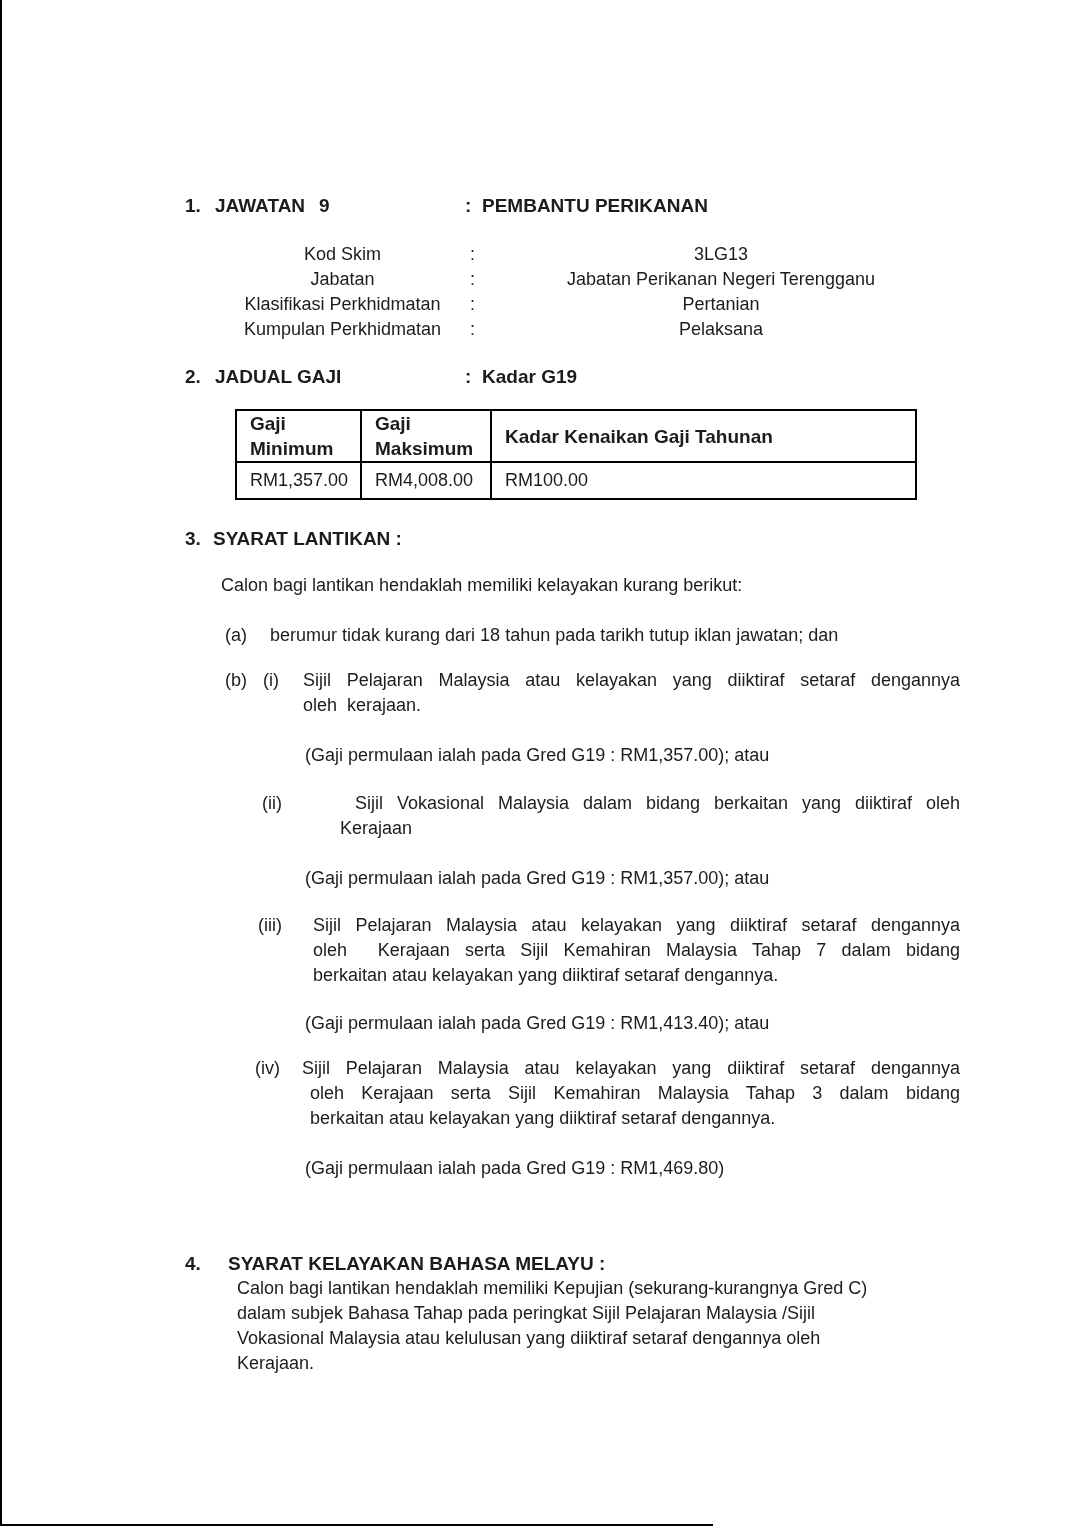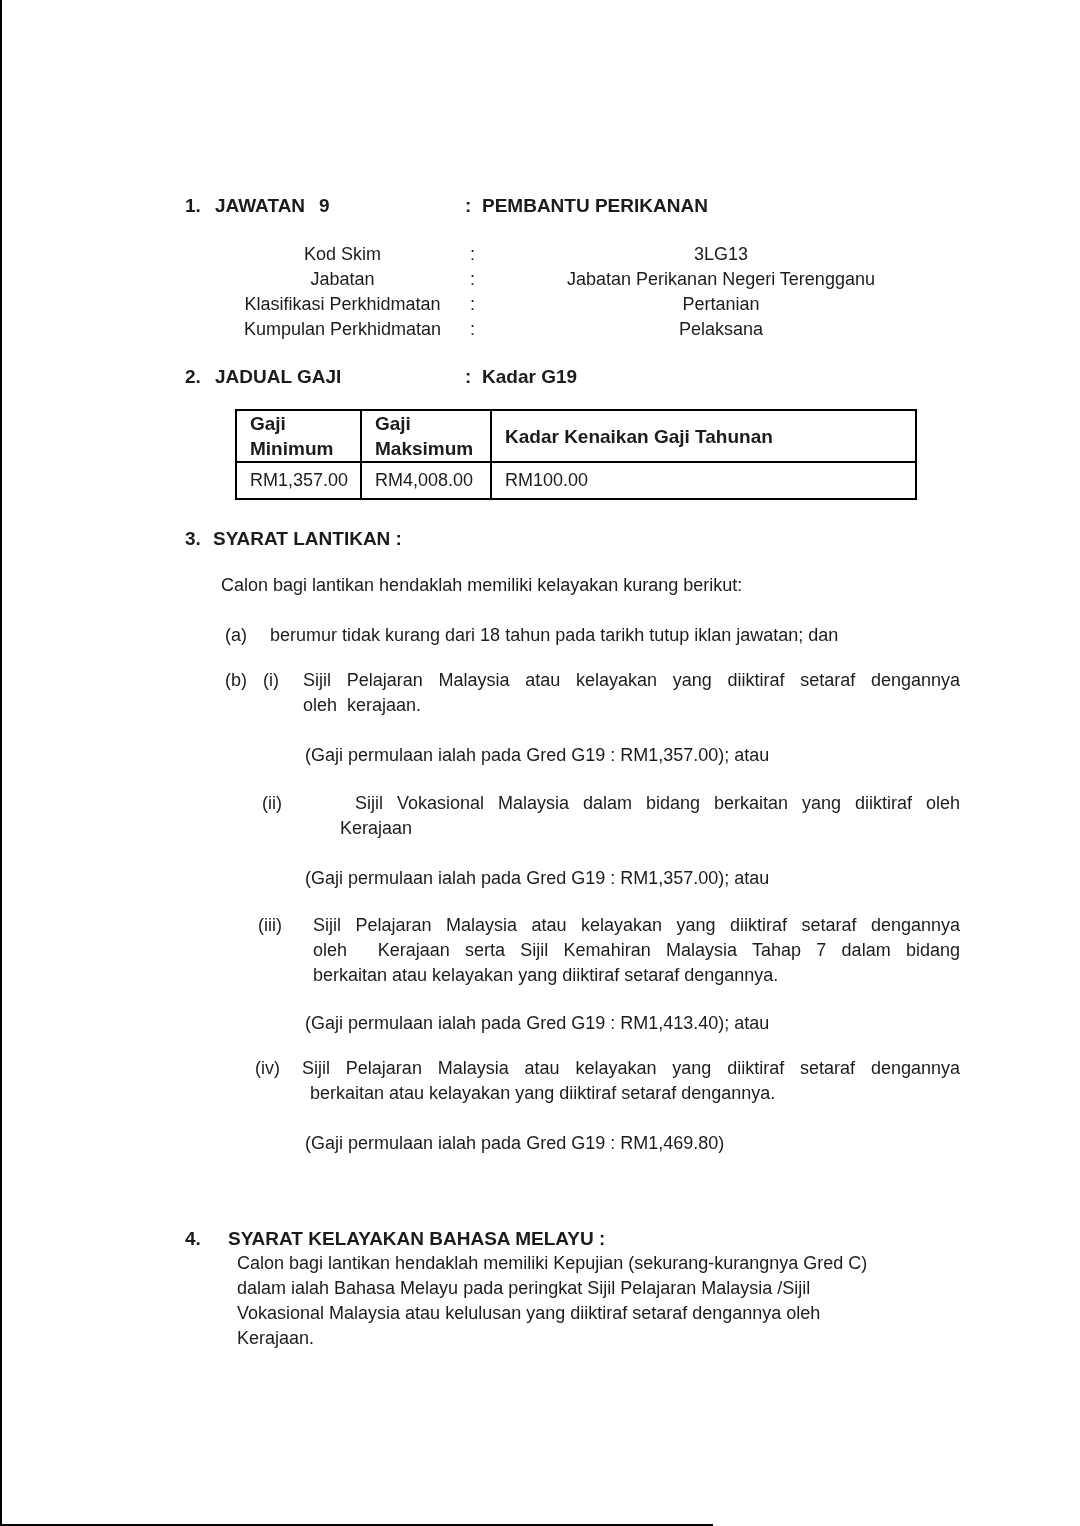--- a/index.html
+++ b/index.html
@@ -187,31 +187,32 @@
         <span class="line stretch" style="display:block">oleh  Kerajaan serta Sijil Kemahiran Malaysia Tahap 7 dalam bidang</span>
         <span class="line" style="display:block">berkaitan atau kelayakan yang diiktiraf setaraf dengannya.</span>
       </span>
     </div>
     <div class="note mt-note3">(Gaji permulaan ialah pada Gred G19 : RM1,413.40); atau</div>
 
     <div class="subitem ml-iv mt-iv">
       <span class="marker mw-iv">(iv)</span>
       <span class="txt">
         <span class="line stretch" style="display:block">Sijil Pelajaran Malaysia atau kelayakan yang diiktiraf setaraf dengannya</span>
+        <span class="line stretch indent2" style="display:block">oleh Kerajaan serta Sijil Kemahiran Malaysia Tahap 3 dalam bidang</span>
         <span class="line indent2" style="display:block">berkaitan atau kelayakan yang diiktiraf setaraf dengannya.</span>
       </span>
     </div>
     <div class="note mt-note4">(Gaji permulaan ialah pada Gred G19 : RM1,469.80)</div>
 
     <div class="hrow mt-h4">
       <span class="hnum-wide">4.</span>
       <span>SYARAT KELAYAKAN BAHASA MELAYU :</span>
     </div>
 
     <div class="para4 mt-p4">
       <span class="line" style="display:block">Calon bagi lantikan hendaklah memiliki Kepujian (sekurang-kurangnya Gred C)</span>
-      <span class="line" style="display:block">dalam ialah Bahasa Melayu pada peringkat Sijil Pelajaran Malaysia /Sijil</span>
+      <span class="line" style="display:block">dalam subjek Bahasa Tahap pada peringkat Sijil Pelajaran Malaysia /Sijil</span>
       <span class="line" style="display:block">Vokasional Malaysia atau kelulusan yang diiktiraf setaraf dengannya oleh</span>
       <span class="line" style="display:block">Kerajaan.</span>
     </div>
 
   </div>
 </div>
 
 </body></html>

